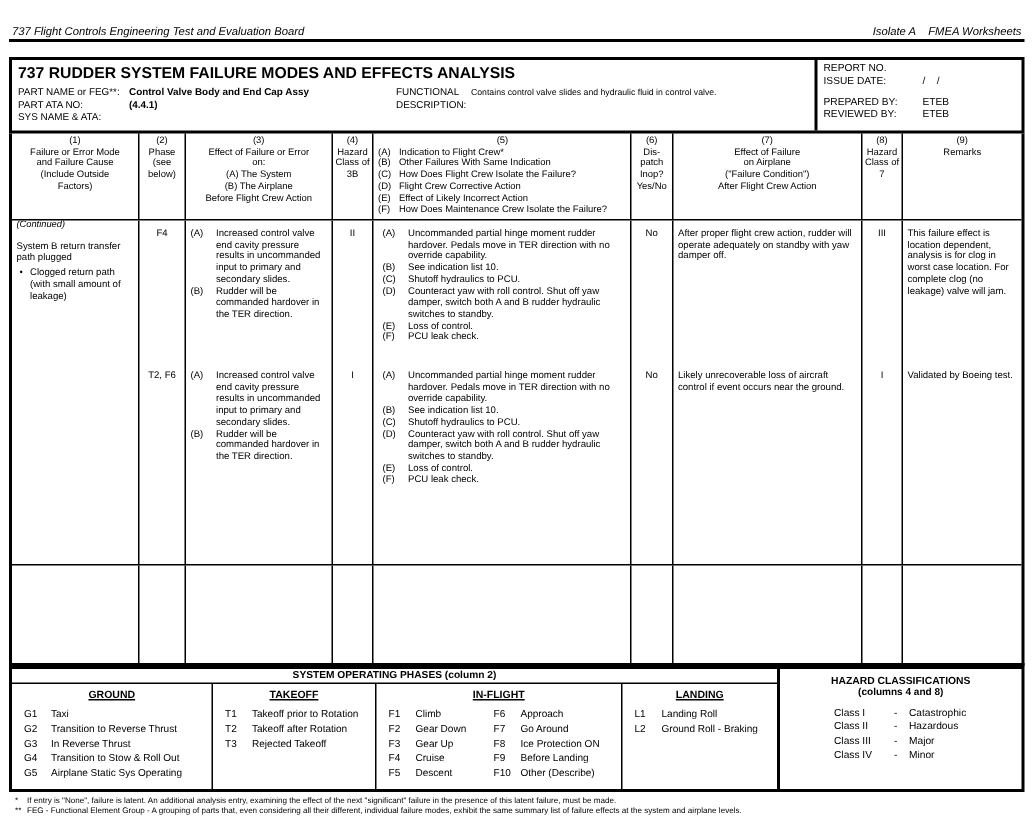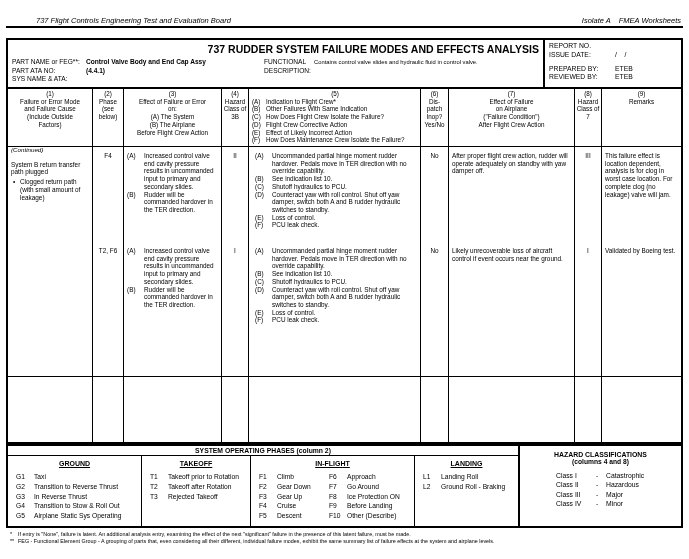--- a/index.html
+++ b/index.html
@@ -7,25 +7,25 @@
   body {
     width:689px; height:559px; position:relative; overflow:hidden;
     font-family:"Liberation Sans", sans-serif; color:#000;
   }
   
   .page-header{
     display:flex; justify-content:space-between; margin:0 6px;
     padding:16px 2px 1px 2px; font-style:italic; font-size:7.5px;
     border-bottom:2.5px solid #000;
   }
-  .page-header span{ white-space:pre;margin-left:28px; }
+  .page-header span{ white-space:pre; }
   
   .title-block{ margin:10px 6px 0 6px; border:2px solid #000; display:flex; height:51px; }
   .tb-left{ flex:1; padding:3px 4px 0 4px; overflow:hidden; }
-  .tb-title{ text-align:right; font-weight:bold; font-size:10.5px; margin-bottom:3px; }
+  .tb-title{ text-align:left; font-weight:bold; font-size:10.5px; margin-bottom:3px; }
   .tb-fields{ display:flex; font-size:6.6px; }
   .tb-labels{ width:252px; }
   .f-row{ display:flex; line-height:8.6px; }
   .f-label{ width:74px; flex-shrink:0; }
   .f-value{ font-weight:bold; white-space:pre; }
   .tb-func{ flex:1; display:flex; }
   .func-label{ width:50px; flex-shrink:0; white-space:pre-line; line-height:8.6px; }
   .func-value{ flex:1; font-size:5.8px; padding-top:1px; line-height:7px; }
   .tb-right{ width:138px; border-left:2px solid #000; padding:2px 4px; font-size:6.8px; }
   .r-row{ display:flex; line-height:8.8px; }

